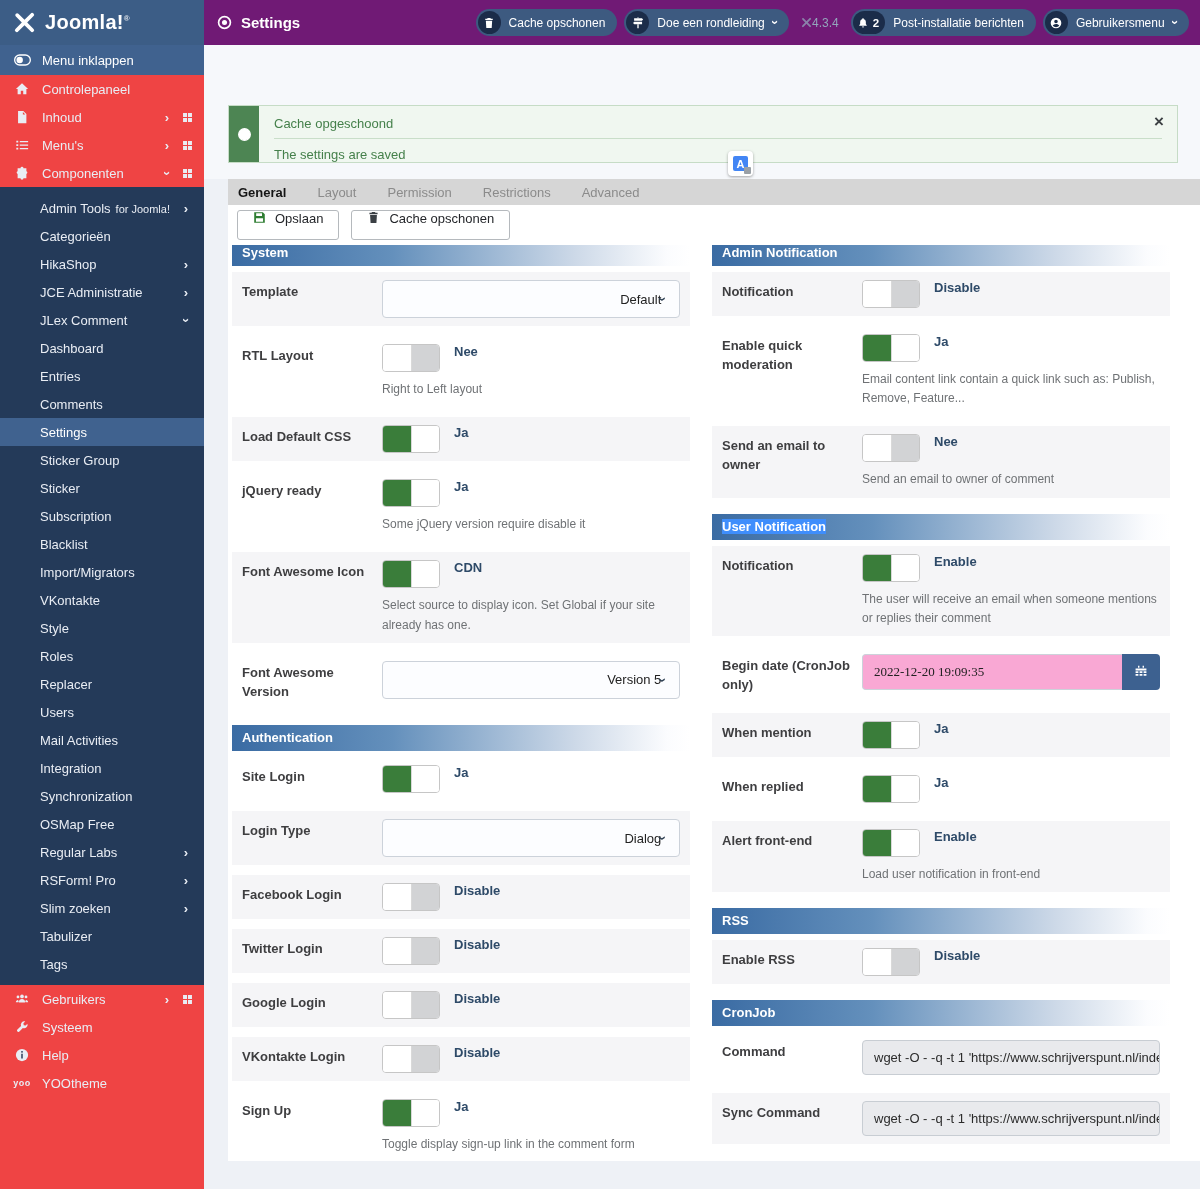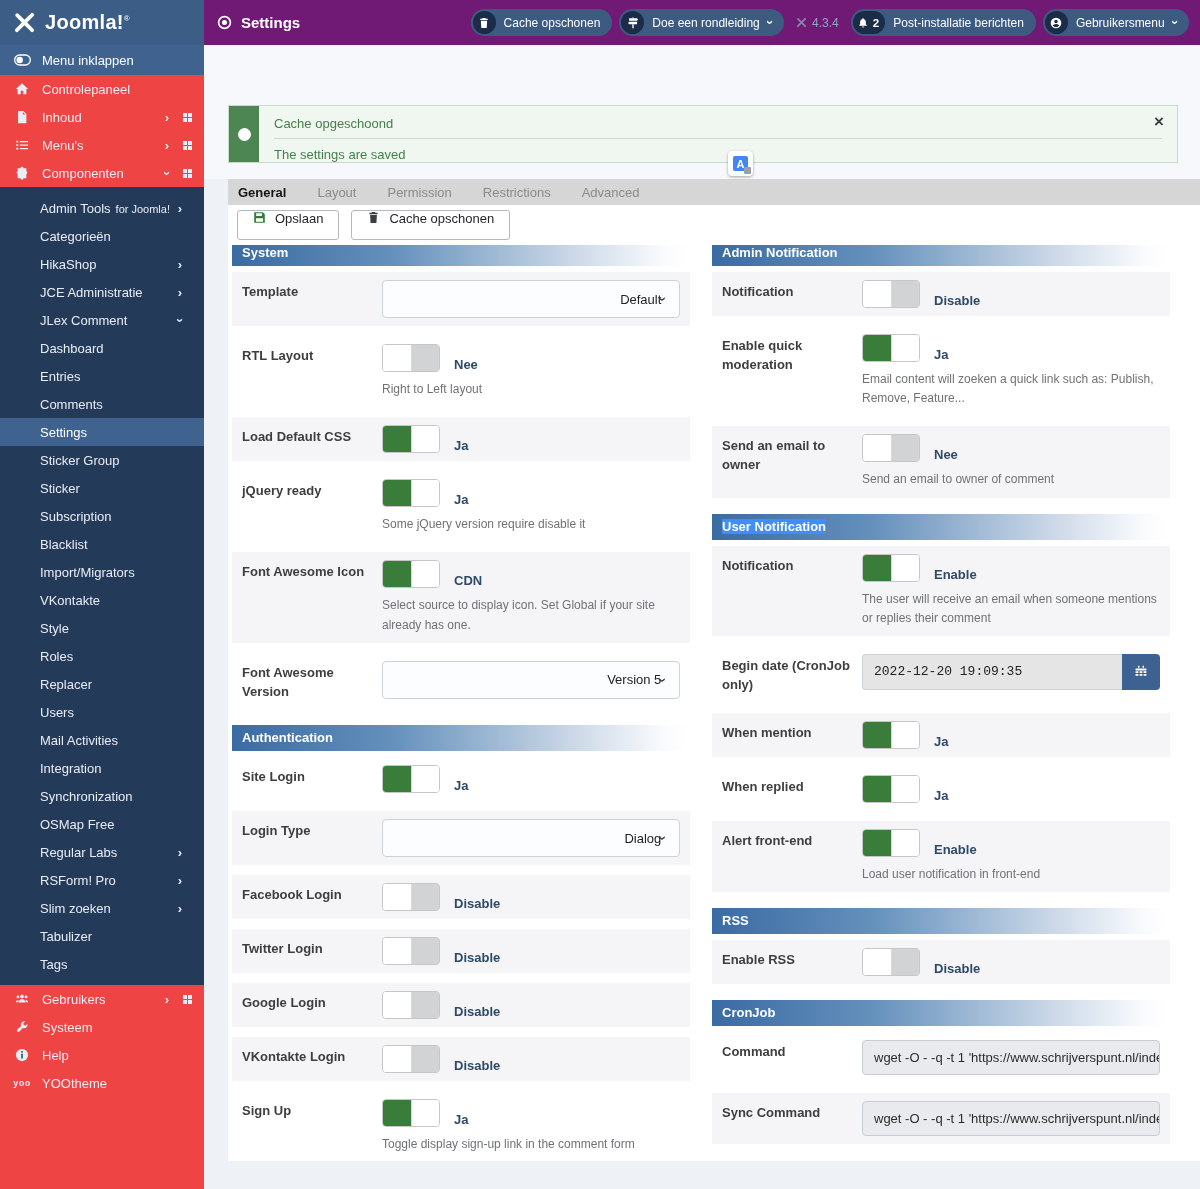--- a/index.html
+++ b/index.html
@@ -16,35 +16,35 @@
   #brand sup{font-size:8px;opacity:.85}
   #nav-title{display:flex;align-items:center;gap:9px;color:#fff;margin-left:13px;font-size:15px;font-weight:bold}
   #nav-title .icon svg{width:15px;height:15px}
   #nav-actions{margin-left:auto;display:flex;align-items:center;gap:7px;padding-right:11px}
   .nav-pill{height:27px;border-radius:14px;background:#3d5a80;border:none;display:flex;align-items:center;color:#fff;font-size:12px;padding:0 12px 0 2px;gap:8px;font-family:inherit;cursor:pointer}
   .pill-lead{height:23px;min-width:23px;border-radius:12px;background:#1b2c49;display:flex;align-items:center;justify-content:center;gap:4px;padding:0 4px;box-sizing:border-box}
   .pill-lead .icon svg{width:12px;height:12px}
   .pill-badge{font-size:11.5px;font-weight:bold;padding-right:2px}
   .chev{font-weight:bold;font-size:13px;line-height:1;display:inline-block}
   .chev.down{transform:rotate(90deg)}
-  .nav-version{color:#93a5bb;font-size:12px;display:flex;gap:5px;align-items:center;margin:0 5px}
+  .nav-version{color:#93a5bb;font-size:12px;display:flex;align-items:center;margin:0 5px}
   .nav-version .icon svg{width:11px;height:11px;opacity:.75}
 
   
   #sidebar{position:absolute;left:0;top:45px;width:204px;height:1144px;background:#ef4444;color:#e9edf4;font-size:13px;overflow:hidden}
   #collapse{height:30px;background:#40628f;display:flex;align-items:center;padding:0 14px;gap:11px;color:#fff;cursor:pointer}
   #collapse .icon svg{width:17px;height:12px}
   .sb-item{height:28px;display:flex;align-items:center;padding:0 11px 0 14px;cursor:pointer}
   .sb-ic{width:16px;margin-right:12px;justify-content:center}
   .sb-text{flex:1;display:flex;align-items:baseline;gap:5px;white-space:nowrap;overflow:hidden}
   .sb-suffix{font-size:11px}
   .sb-item .chev{margin-right:13px}
   .sb-grid svg{width:11px;height:11px}
   .sb-sub{background:#243a59;padding:7px 0}
-  .sb-subitem{height:28px;display:flex;align-items:center;padding:0 22px 0 40px;cursor:pointer}
+  .sb-subitem{height:28px;display:flex;align-items:center;padding:0 16px 0 40px;cursor:pointer}
   .sb-subitem.active{background:#40628f;color:#fff}
   .yoo{font-size:9px;font-weight:bold;letter-spacing:.5px}
 
   
   #content-top{position:absolute;left:204px;top:45px;width:996px;height:134px;background:#f6f8fb}
   #alert{position:absolute;left:228px;top:105px;width:950px;height:58px;background:#f0f7f0;border:1px solid #c6dcc6;display:flex;box-sizing:border-box;z-index:3}
   #alert-bar{width:30px;background:#4d8553;color:#fff;display:flex;align-items:center;justify-content:center}
   #alert-bar .icon svg{width:15px;height:15px}
   #alert-body{flex:1;padding:5px 15px 0;color:#45804b;font-size:13px;position:relative}
   .al-title{padding:5px 0 7px;border-bottom:1px solid #c9dec9}
@@ -70,34 +70,34 @@
   .sec-header{height:26px;line-height:26px;padding:0 10px;color:#fff;font-weight:bold;font-size:13px;
      background:linear-gradient(90deg,#3a6ba3,#6490bc 35%,#cdd9e8 75%,#fbfcfe 95%,#fff)}
   .sec-header .sel{background:#3f8efc}
   section{margin-top:16px}
   section:first-child{margin-top:0}
   .row{display:grid;grid-template-columns:140px 1fr;padding:8px 10px;margin-top:10px}
   .sec-header + .row{margin-top:6px}
   .row.shaded{background:#f5f5f7}
   .flabel{font-size:13px;font-weight:bold;color:#3e3e40;line-height:1.45;padding:3px 8px 0 0}
   .fctl{min-width:0}
-  .tline{display:flex;align-items:flex-end;gap:14px;min-height:27px}
+  .tline{display:flex;align-items:flex-start;gap:14px;min-height:27px}
   .toggle{width:56px;height:26px;border:1px solid #c6c6c6;border-radius:4px;display:flex;overflow:hidden;cursor:pointer;flex:none}
   .toggle .half{flex:1}
   .toggle.on  .half.l{background:#3a7d3a}
   .toggle.on  .half.r{background:#fff;border-left:1px solid #d9d9d9}
   .toggle.off .half.l{background:#fff;border-right:1px solid #d9d9d9}
   .toggle.off .half.r{background:#d2d3d5}
   .tval{font-size:13px;font-weight:bold;color:#2e4a68}
   .fdesc{margin-top:8px;font-size:12px;color:#6f7275;line-height:1.6}
   .select{height:36px;background:#fcfdff;border:1px solid #ccd2da;border-radius:4px;display:flex;align-items:center;justify-content:flex-end;padding:0 13px;cursor:pointer}
   .sel-val{font-size:13px;color:#222}
   .select .chev{color:#2c3e50;font-size:14px}
   .dtwrap{display:flex}
-  .dtin{flex:1;height:36px;border:1px solid #ccd2da;border-right:none;border-radius:4px 0 0 4px;padding:0 11px;font-size:13px;color:#222;font-family:Liberation Mono, monospace;background:#e5e5e5;min-width:0;box-sizing:border-box;outline:none}
+  .dtin{flex:1;height:36px;border:1px solid #ccd2da;border-right:none;border-radius:4px 0 0 4px;padding:0 11px;font-size:13px;color:#222;font-family:Liberation Serif, serif;background:#f9a8d4;min-width:0;box-sizing:border-box;outline:none}
   .calbtn{width:38px;height:36px;background:#3d6190;border:none;border-radius:0 4px 4px 0;color:#fff;display:flex;align-items:center;justify-content:center;cursor:pointer;flex:none}
   .roin{background:#e9eaed;border:1px solid #c8cdd3;border-radius:4px;padding:9px 11px;font-size:13px;color:#2b2b2b;white-space:nowrap;overflow:hidden;cursor:text}
 </style>
 </head>
 <body>
 
 <div id="page">
 
   <div id="navbar">
     <div id="brand">
@@ -674,21 +674,21 @@
           <div class="row">
             <div class="flabel">Enable quick moderation</div>
             <div class="fctl">
               <div class="tline">
                 <div class="toggle on">
                   <span class="half l"></span>
                   <span class="half r"></span>
                 </div>
                 <span class="tval">Ja</span>
               </div>
-              <div class="fdesc">Email content will zoeken a quick link such as: Publish, Remove, Feature...</div>
+              <div class="fdesc">Email content link contain a quick link such as: Publish, Remove, Feature...</div>
             </div>
           </div>
           <div class="row shaded">
             <div class="flabel">Send an email to owner</div>
             <div class="fctl">
               <div class="tline">
                 <div class="toggle off">
                   <span class="half l"></span>
                   <span class="half r"></span>
                 </div>

